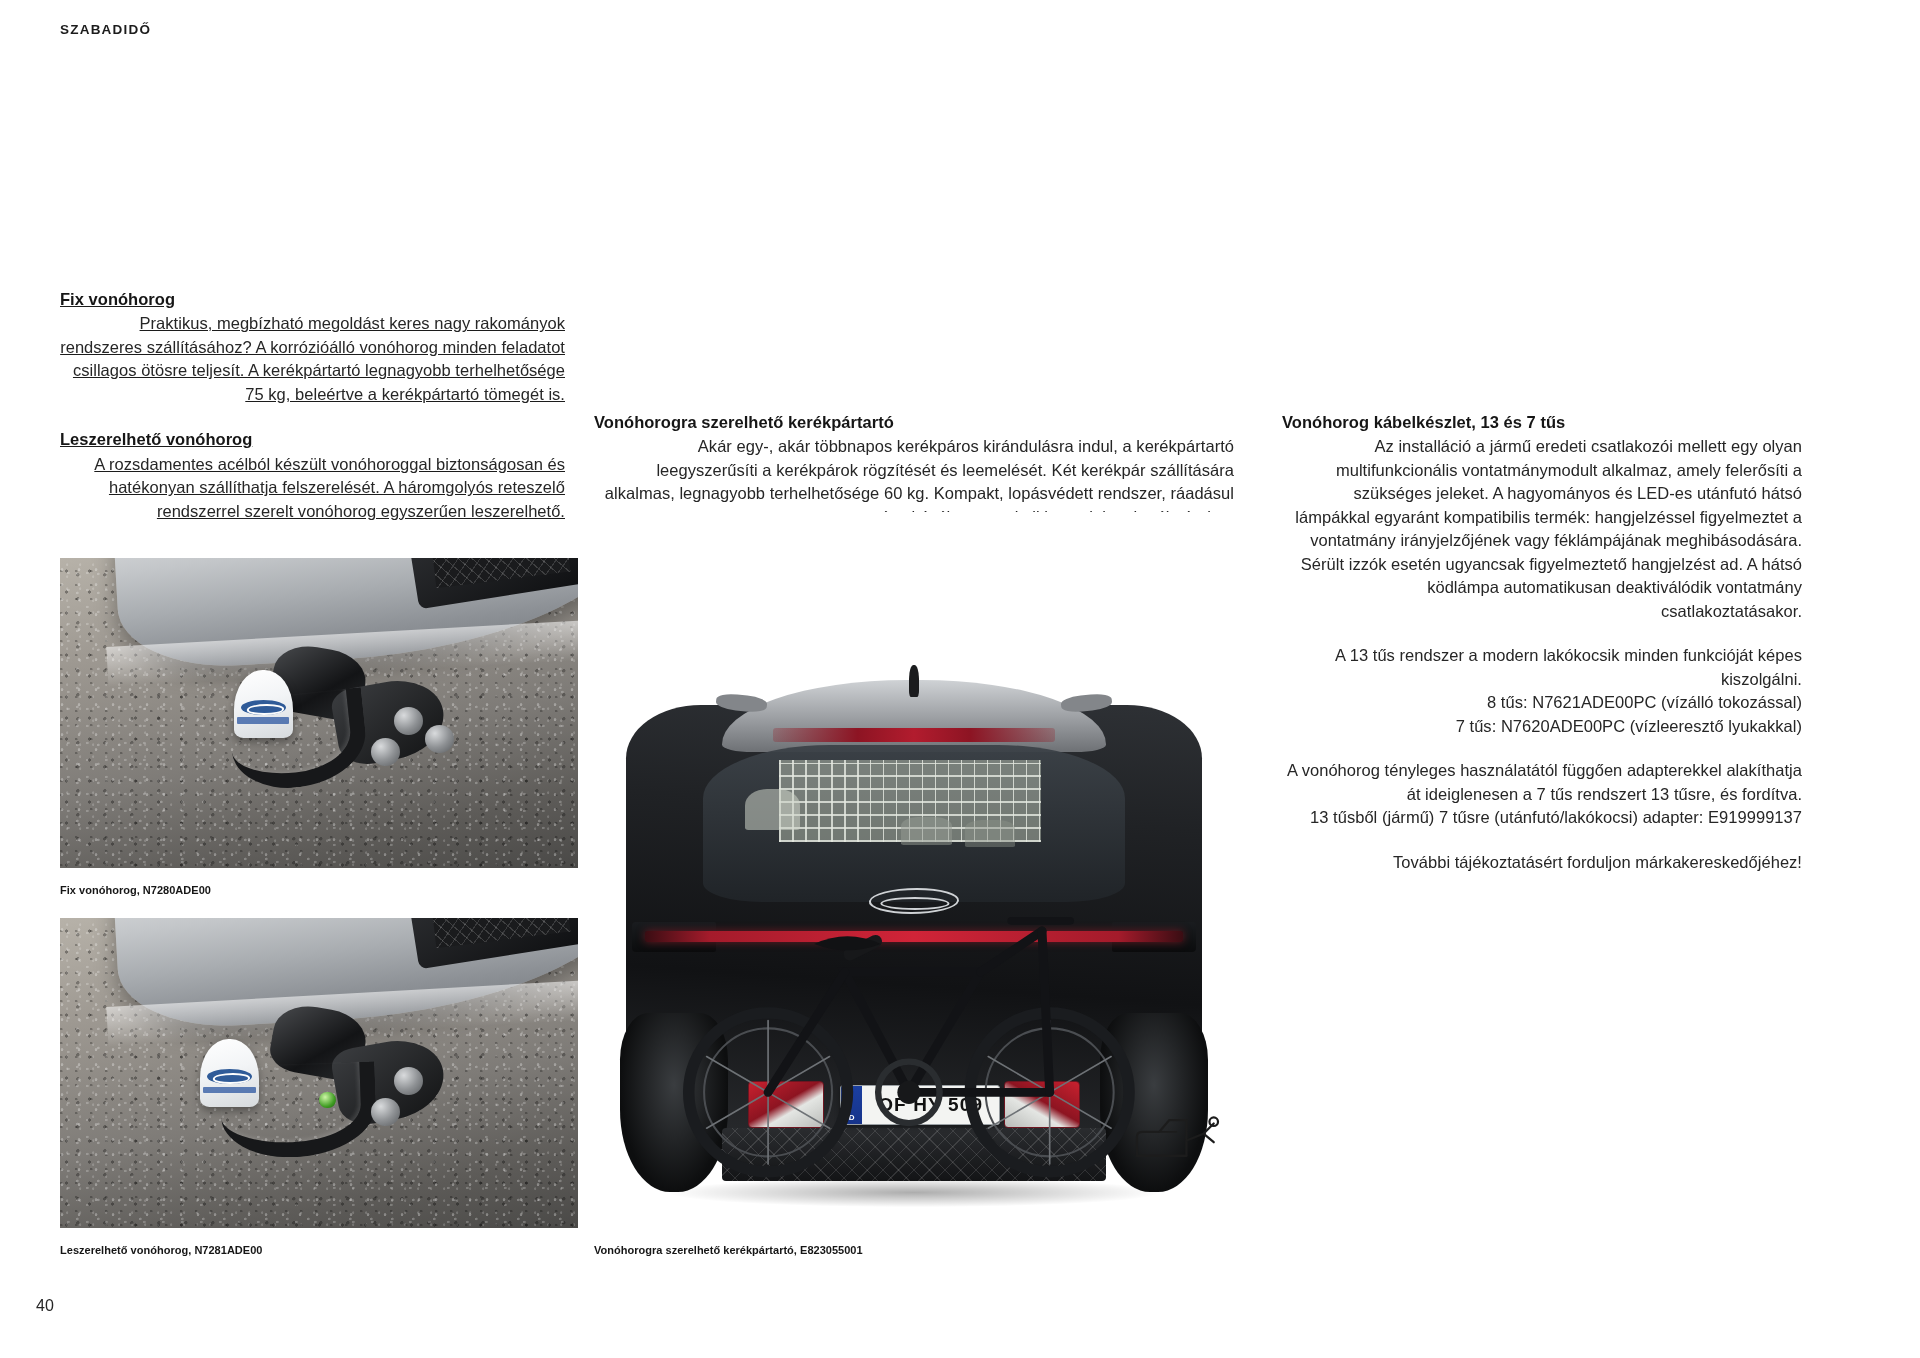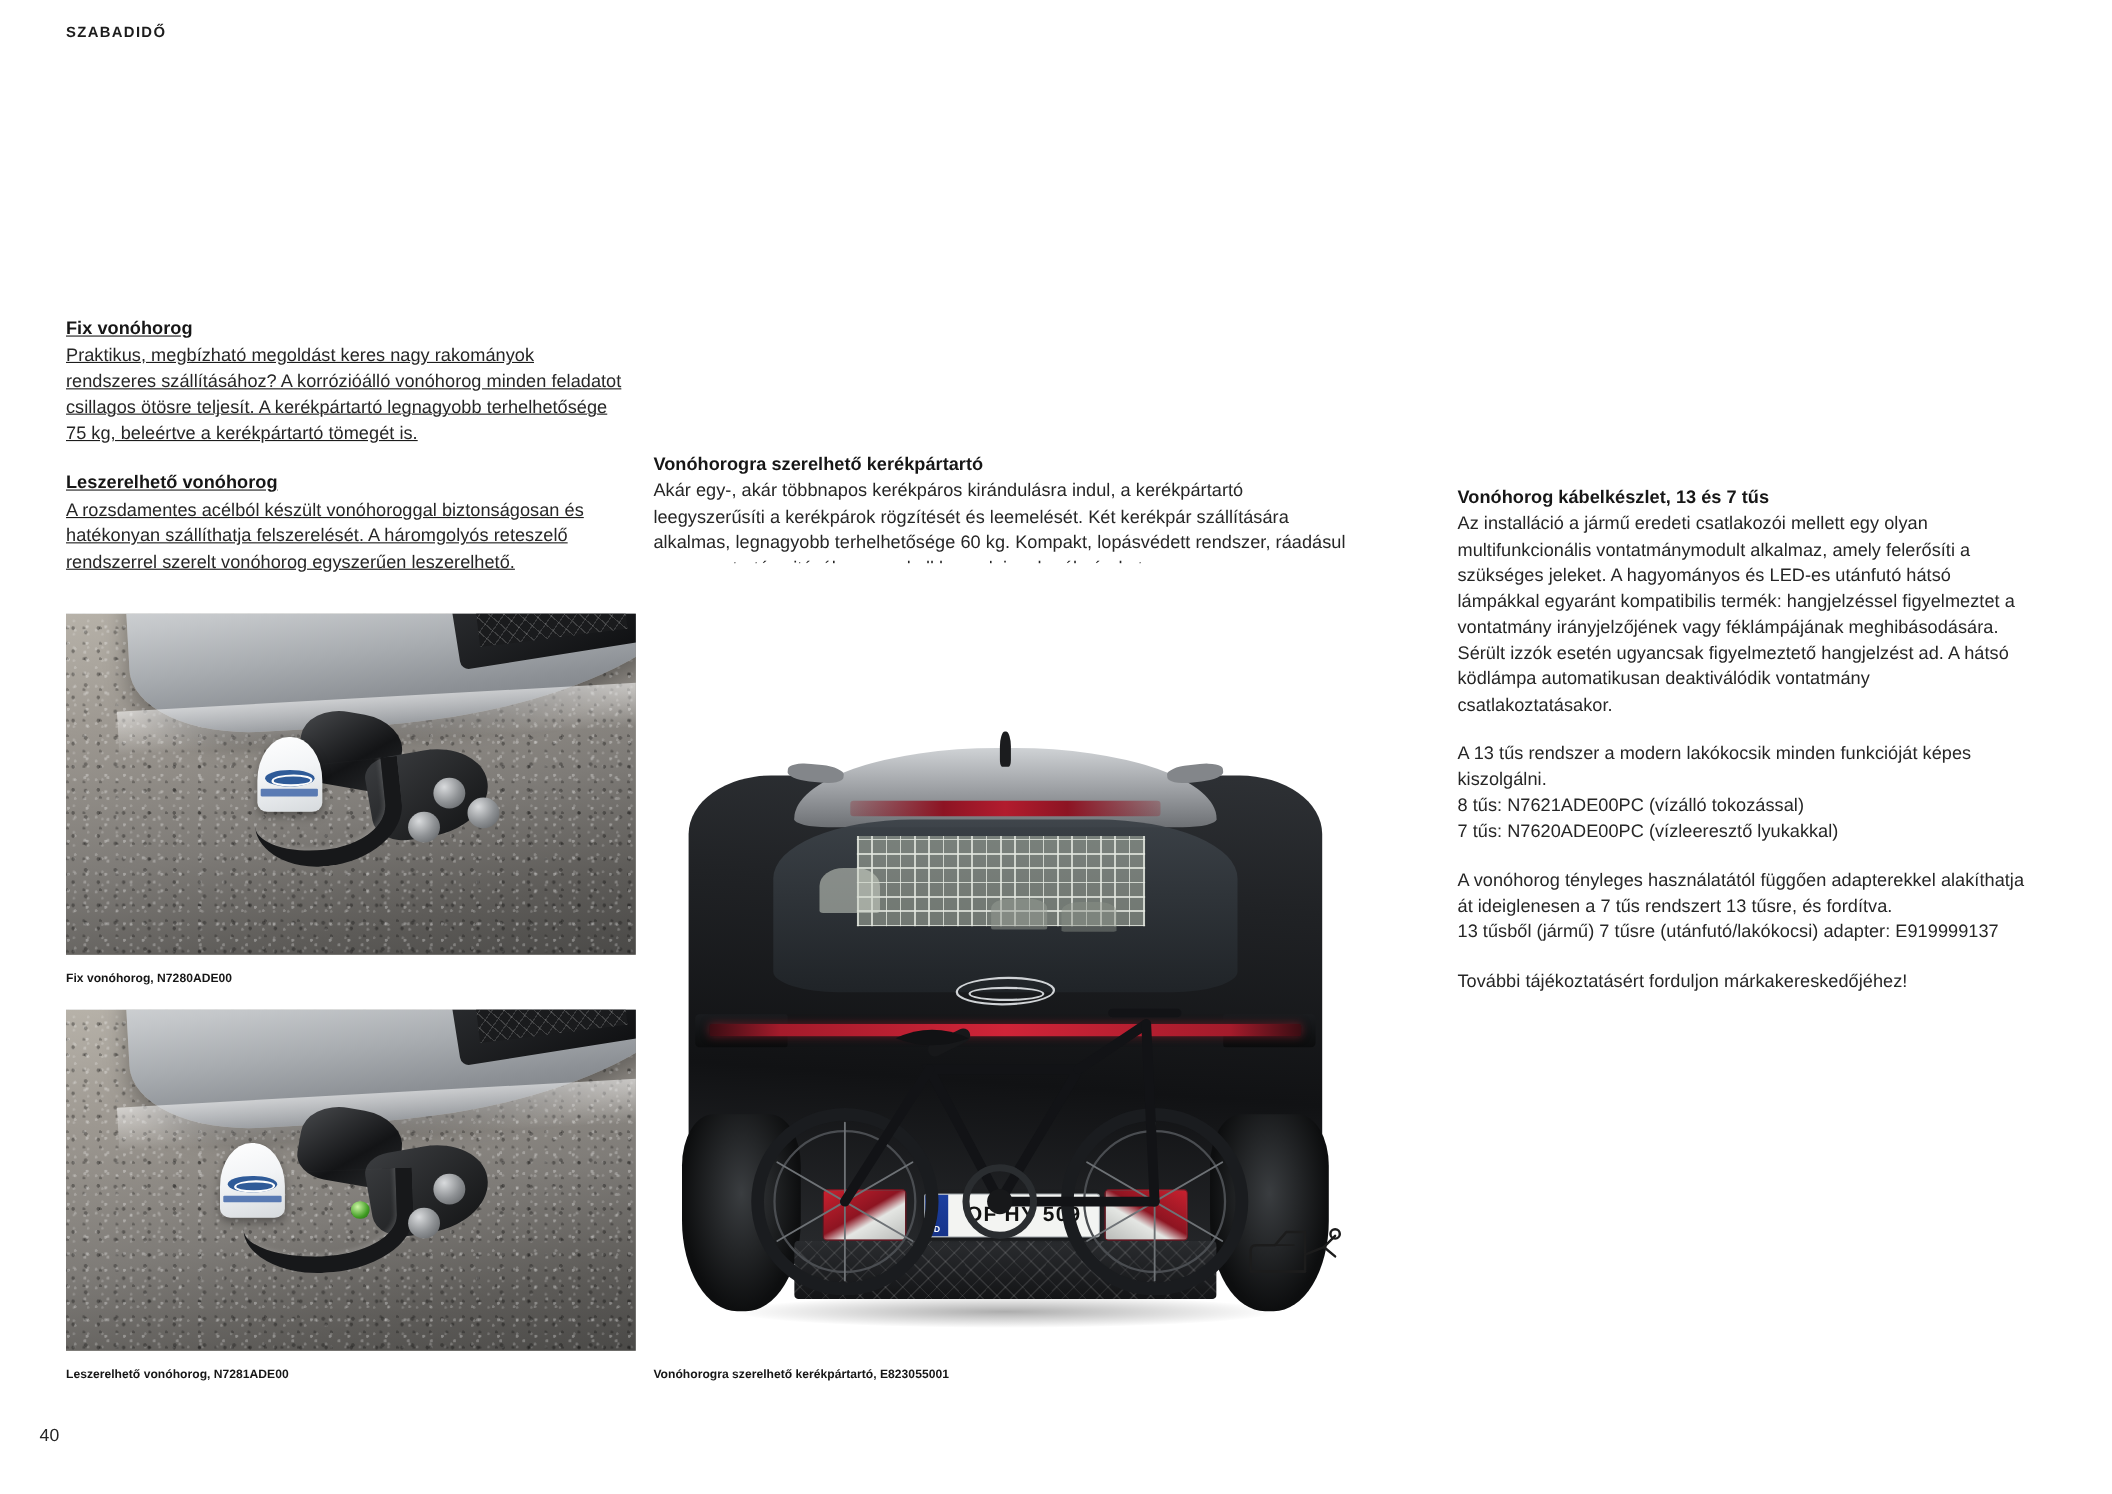--- a/index.html
+++ b/index.html
@@ -34,41 +34,41 @@
     margin: 0 0 1px 0;
     color: #161616;
     letter-spacing: 0.002em;
   }
   .body-text {
     font-size: 16.5px;
     line-height: 1.425;
     margin: 0;
     color: #262626;
     letter-spacing: 0.002em;
+    text-align: right;
   }
   .gap { height: 22px; }
   .gap-s { height: 21px; }
 
   
   .col-left {
     position: absolute;
     left: 60px; top: 288px;
     width: 505px;
     text-decoration: underline;
   }
   .col-mid {
     position: absolute;
     left: 594px; top: 411px;
     width: 640px;
   }
   .col-right {
     position: absolute;
-    left: 1325px; top: 411px;
+    left: 1282px; top: 411px;
     width: 520px;
-    margin-top: 30px;
   }
 
   
   .fig { position: absolute; }
   .fig-img {
     width: 100%;
     height: 100%;
     position: relative;
     overflow: hidden;
   }

